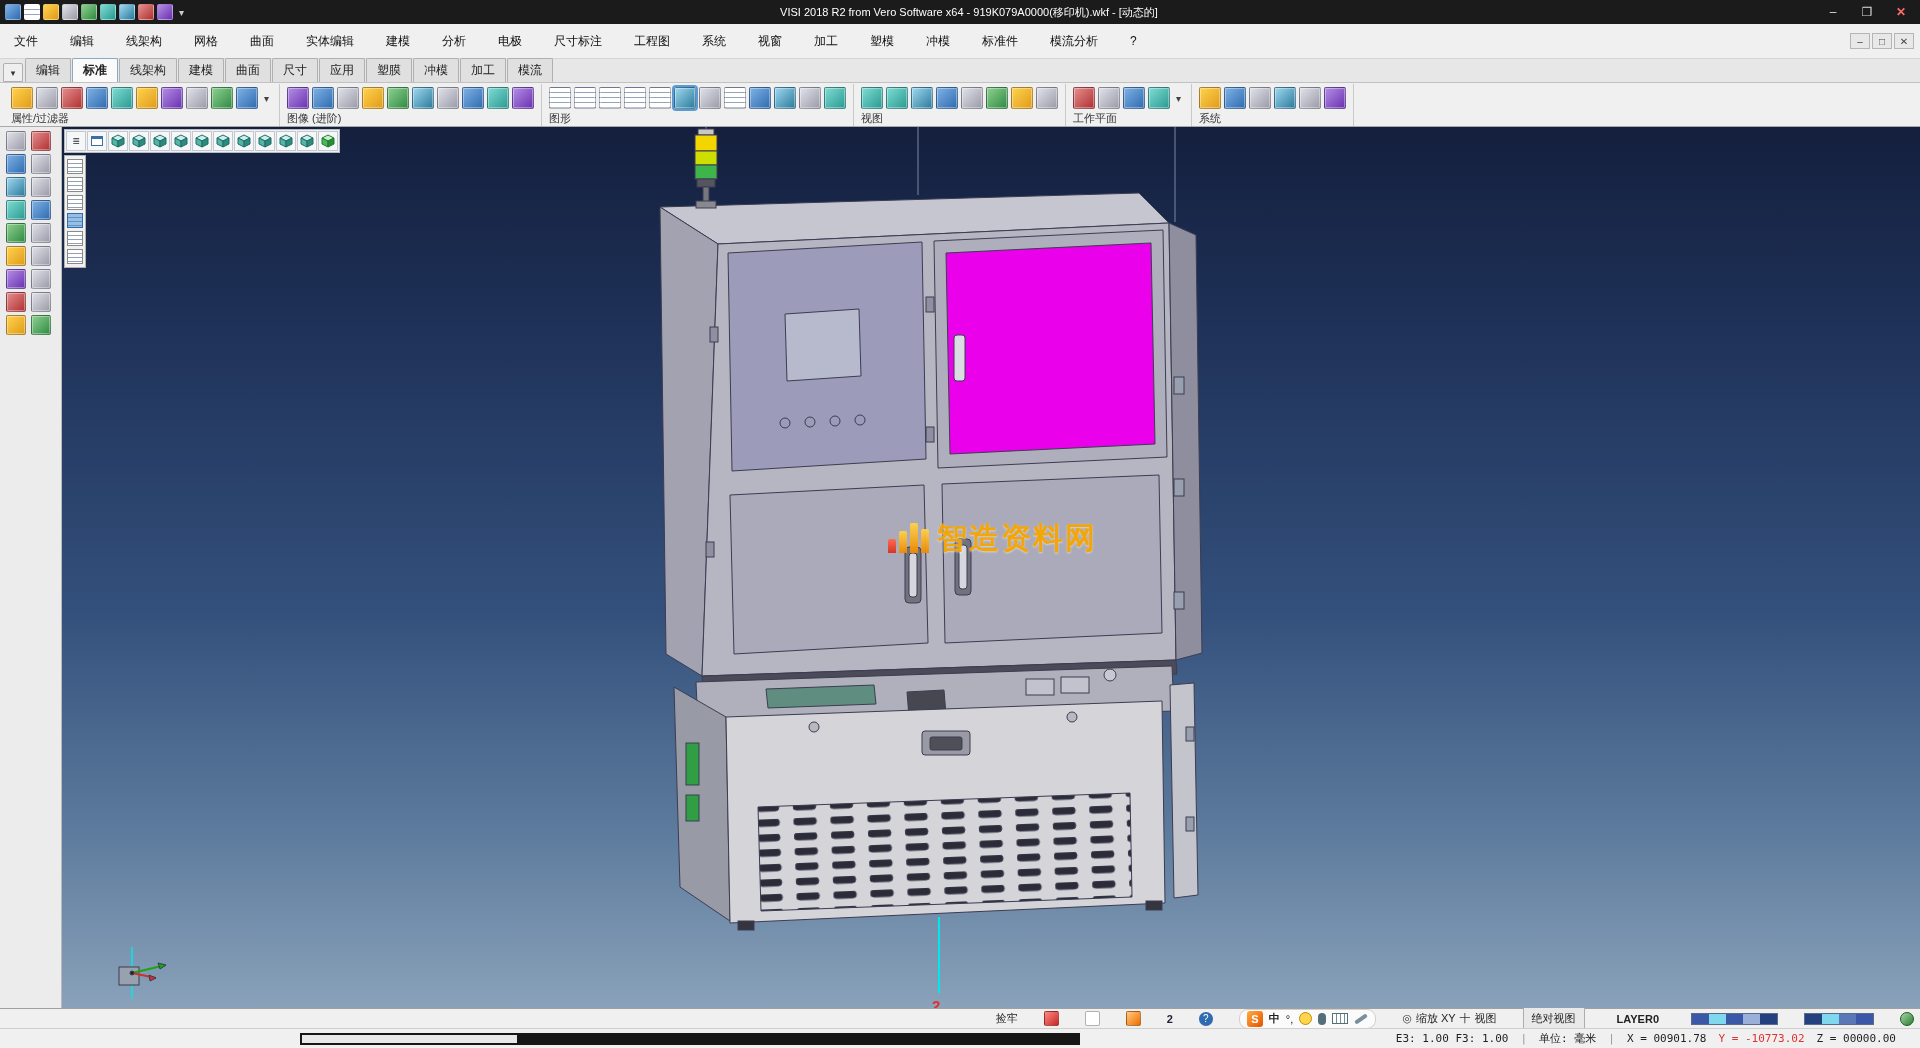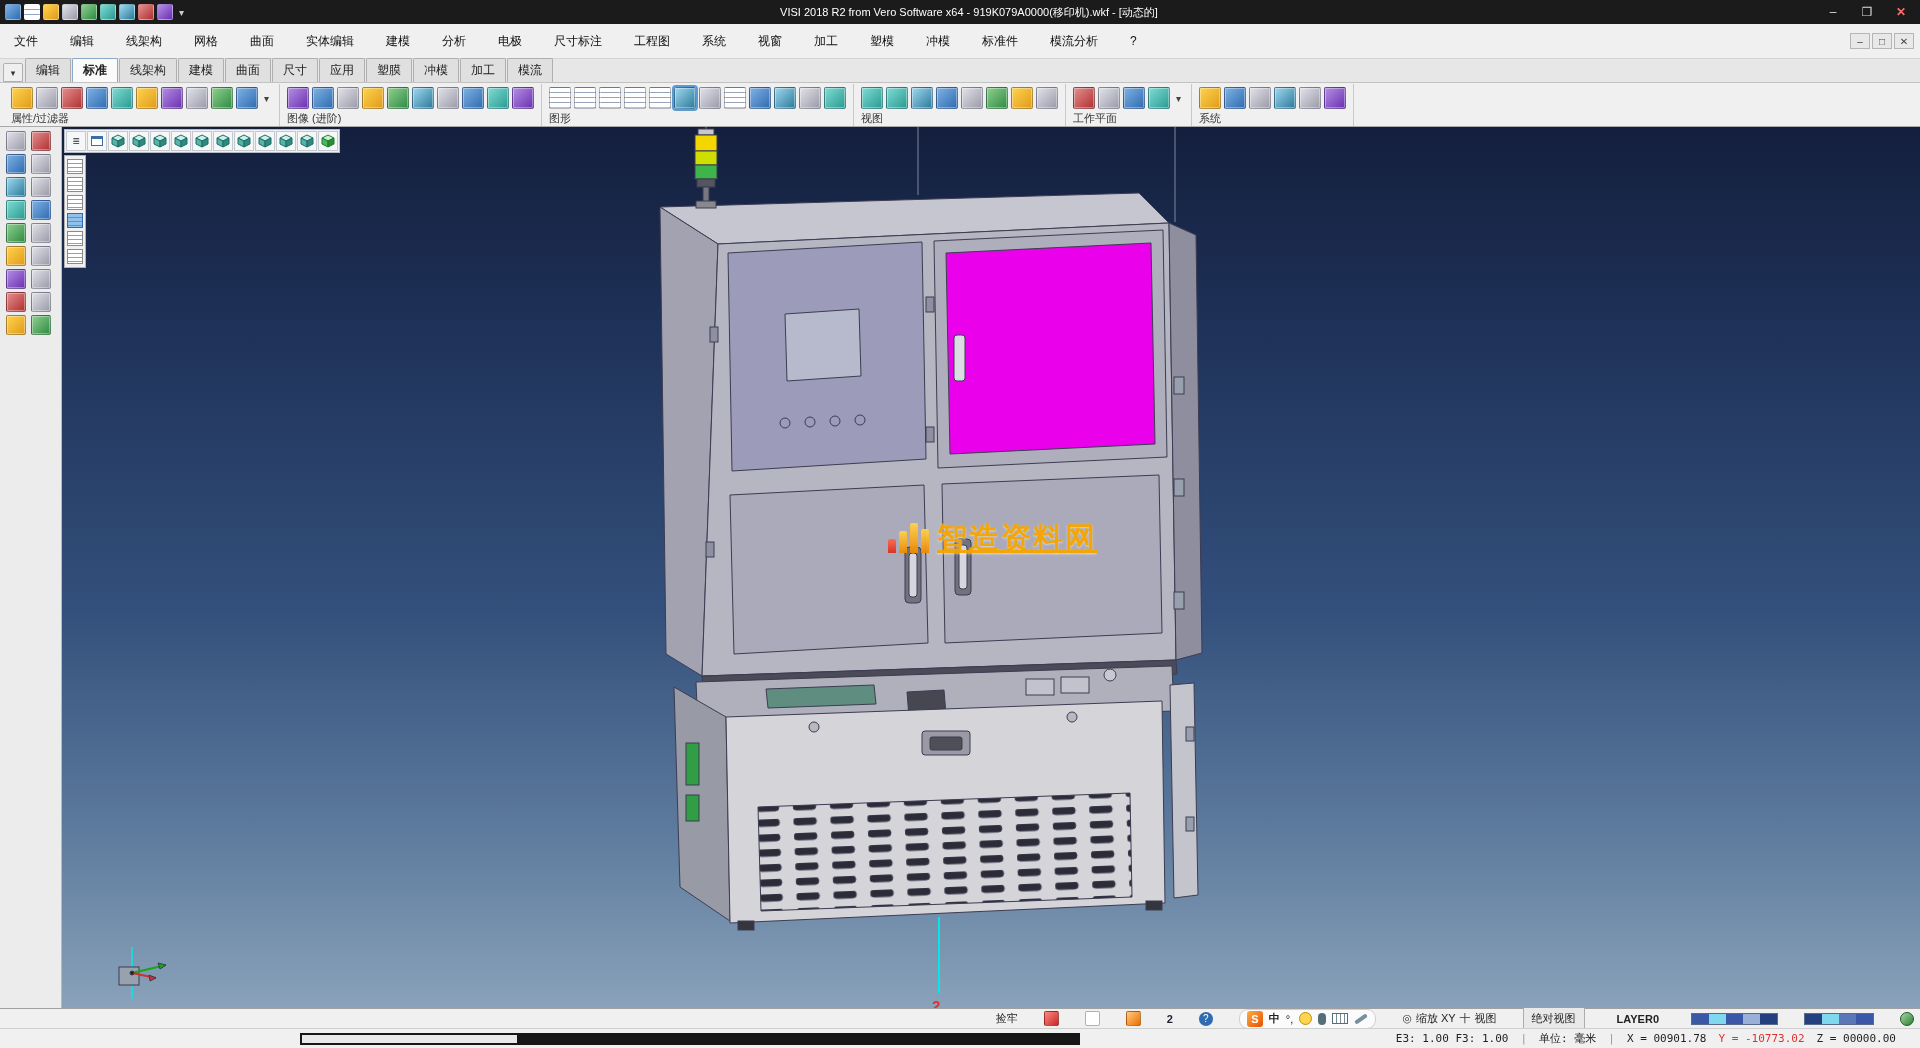--- a/index.html
+++ b/index.html
@@ -73,21 +73,21 @@
   .pg { width:16px; height:15px; background:#fff; border:1px solid #8a8a8a; background-image:repeating-linear-gradient(180deg, rgba(100,120,150,0) 0 3px, rgba(100,120,150,.7) 3px 4px); }
   .pg.active { background-color:#8fc1ea; border-color:#2f6bb0; }
 
   .watermark { position:absolute; left:826px; top:396px; display:flex; align-items:flex-end; gap:8px; opacity:.95; }
   .wm-bars { display:flex; align-items:flex-end; gap:3px; }
   .wm-bars i { display:block; width:8px; border-radius:2px 2px 0 0; background:linear-gradient(180deg,#ffd34d,#ef8a00); }
   .wm-bars i.b1 { height:14px; background:linear-gradient(180deg,#ff6b4d,#d63020); }
   .wm-bars i.b2 { height:22px; }
   .wm-bars i.b3 { height:30px; }
   .wm-bars i.b4 { height:24px; }
-  .wm-text { font-size:30px; font-weight:bold; color:#f7a600; letter-spacing:2px; text-shadow:0 1px 2px rgba(255,255,255,.55); line-height:1;text-decoration:underline; }
+  .wm-text { font-size:30px; font-weight:bold; color:#f7a600; letter-spacing:2px; text-shadow:0 1px 2px rgba(255,255,255,.55); line-height:1; }
 
   
   .statusA { height:20px; background:#f0f0f0; border-top:1px solid #a0a0a0; display:flex; align-items:center; justify-content:flex-end; gap:26px; padding:0 6px; font-size:11px; color:#222; flex:0 0 auto; }
   .statusB { height:20px; background:#f0f0f0; border-top:1px solid #cfcfcf; display:flex; align-items:center; padding:0 24px; font-size:11px; color:#222; position:relative; flex:0 0 auto; }
   .sico { width:15px; height:15px; border-radius:2px; display:inline-block; border:1px solid rgba(0,0,0,.3); }
   .sico.red { background:linear-gradient(135deg,#ff8a80,#c62828); }
   .sico.page { background:#fff; }
   .sico.orange { background:linear-gradient(135deg,#ffcc80,#ef6c00); }
   .qmark { width:14px; height:14px; border-radius:50%; background:#2f6bb0; color:#fff; text-align:center; line-height:14px; font-size:10px; display:inline-block; }
   .badge2 { font-weight:bold; color:#223; }

